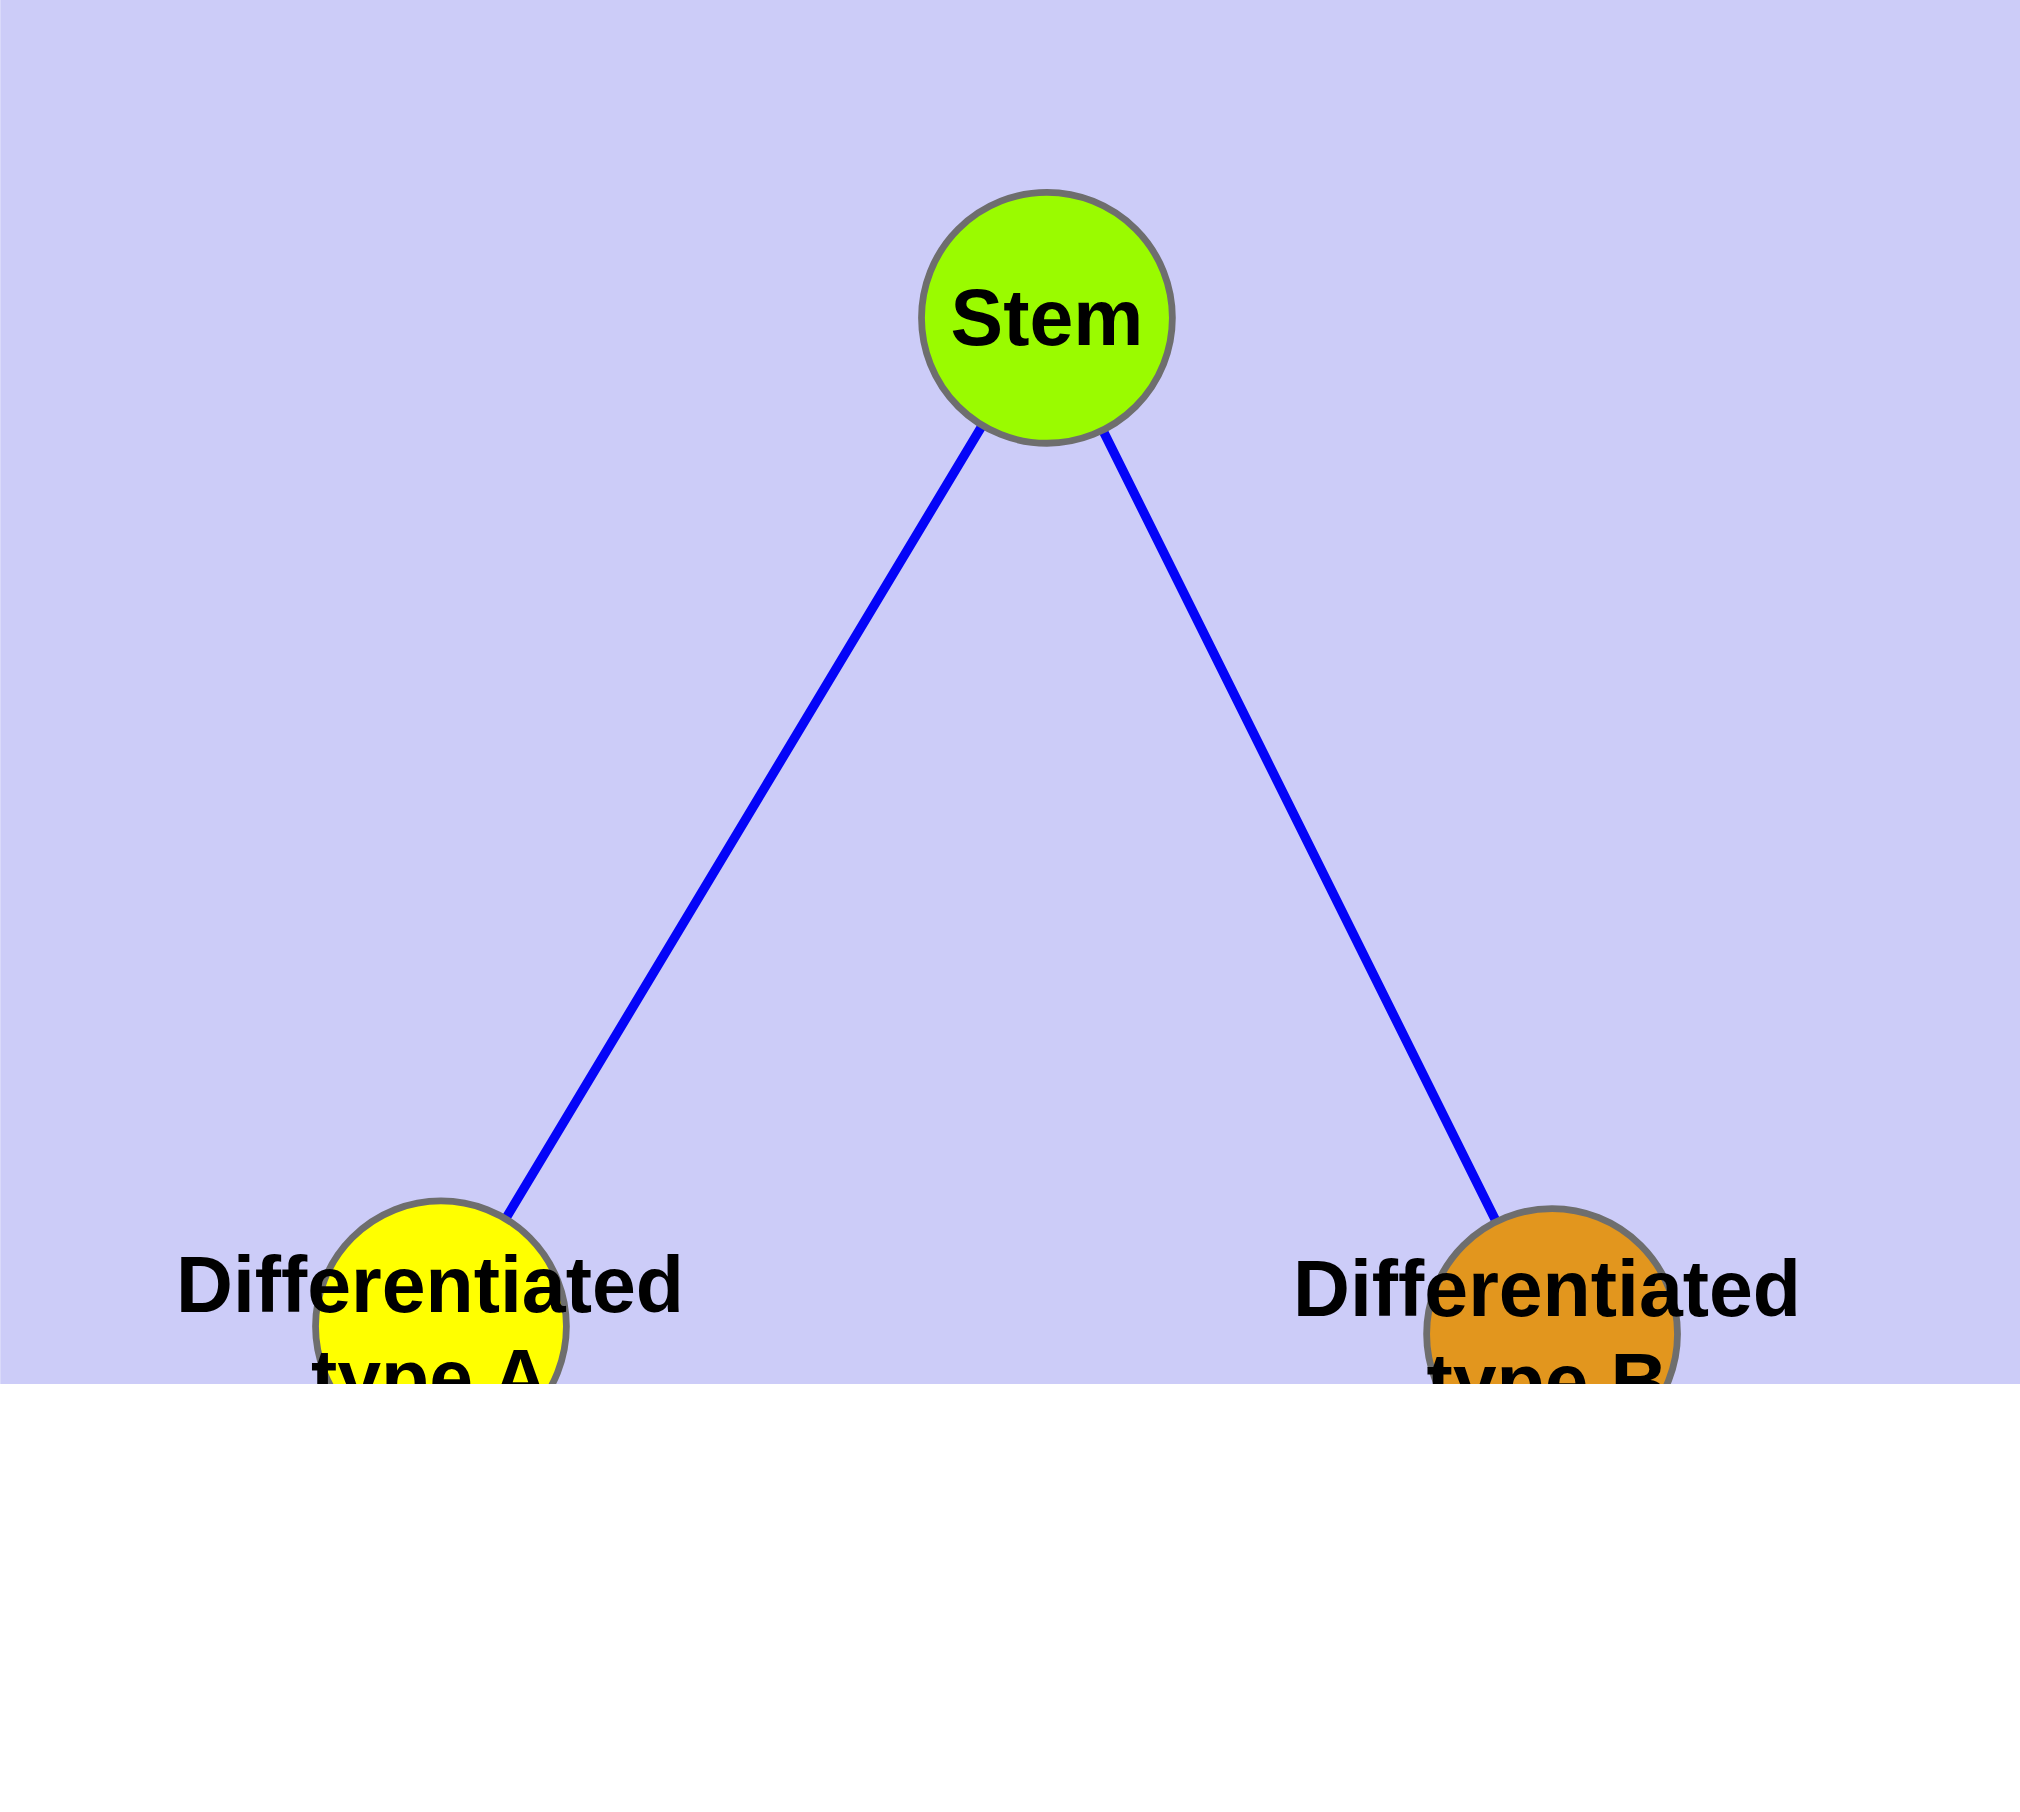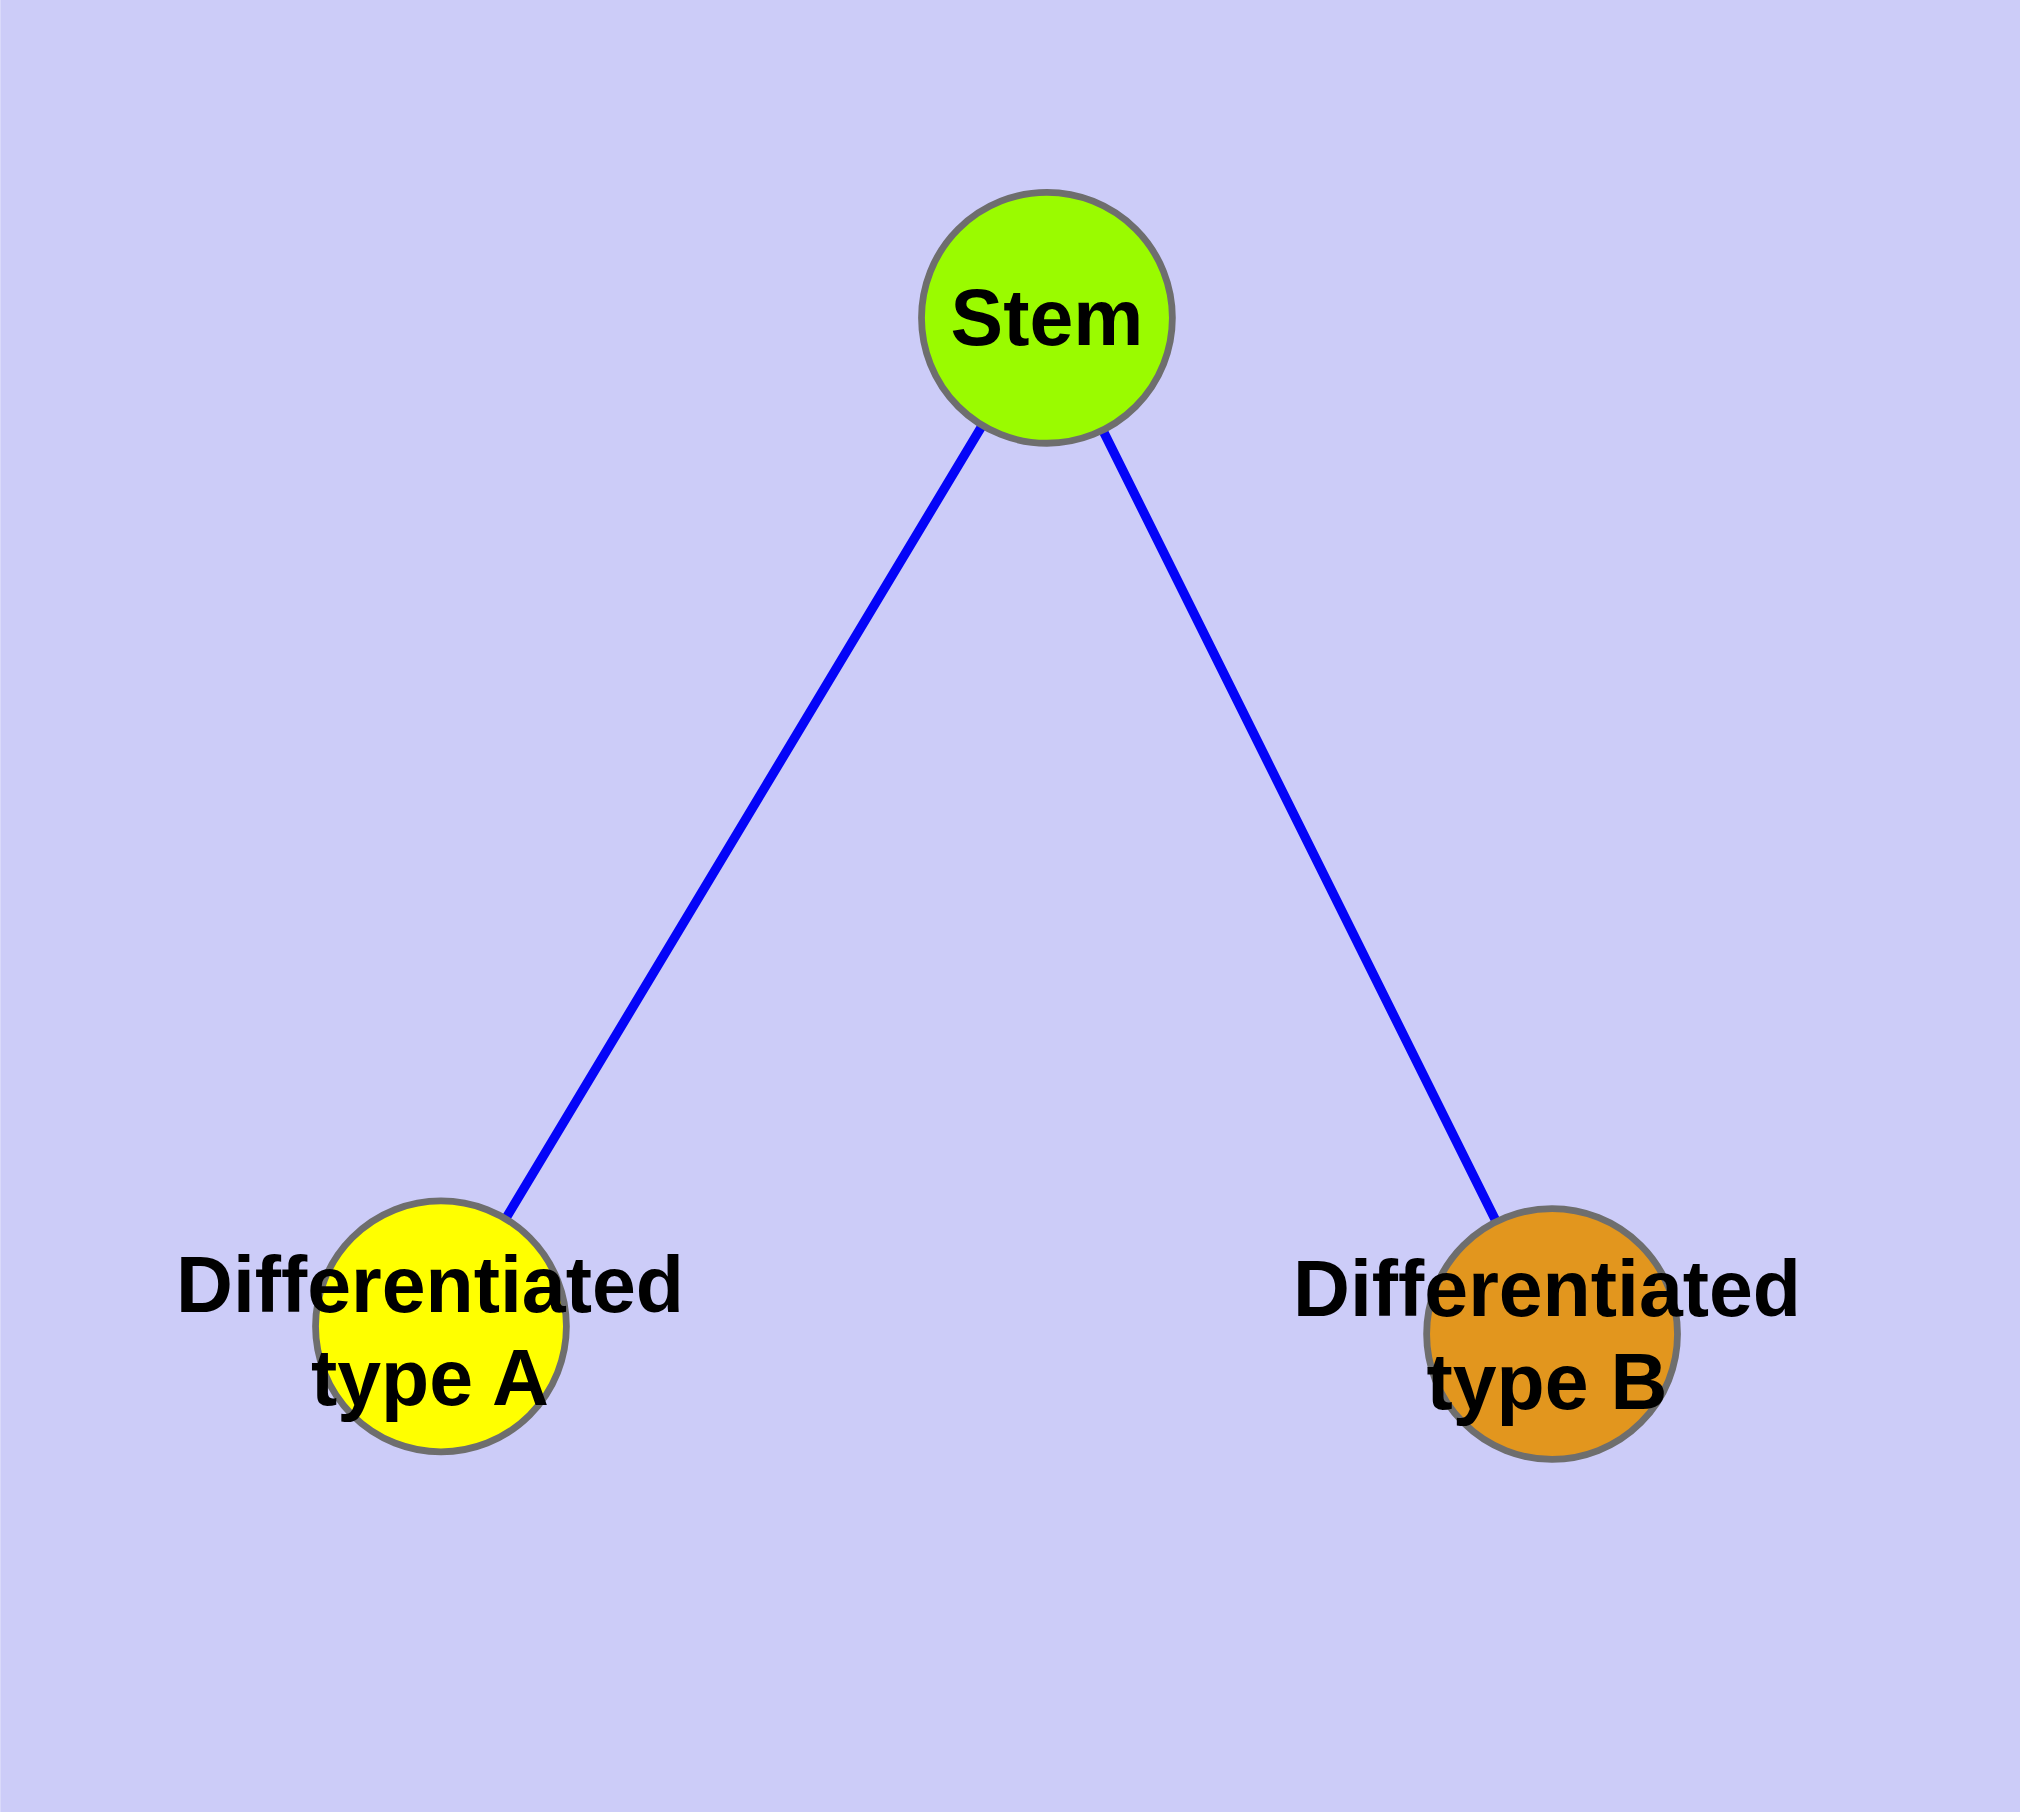--- a/index.html
+++ b/index.html
@@ -2,21 +2,21 @@
 <html style="font-size:13.6px"><head>
 <meta charset="utf-8">
 <style>
   html, body {
     margin: 0;
     padding: 0;
     background: #ffffff;
   }
   .canvas-wrap {
     width: 2021px;
-    height: 1812px;
+    height: 1384px;
     position: relative;
     text-decoration: underline;
   }
   svg {
     display: block;
     width: 2021px;
     height: 1812px;
   }
   .node-label {
     font-family: "Liberation Sans", "DejaVu Sans", sans-serif;

